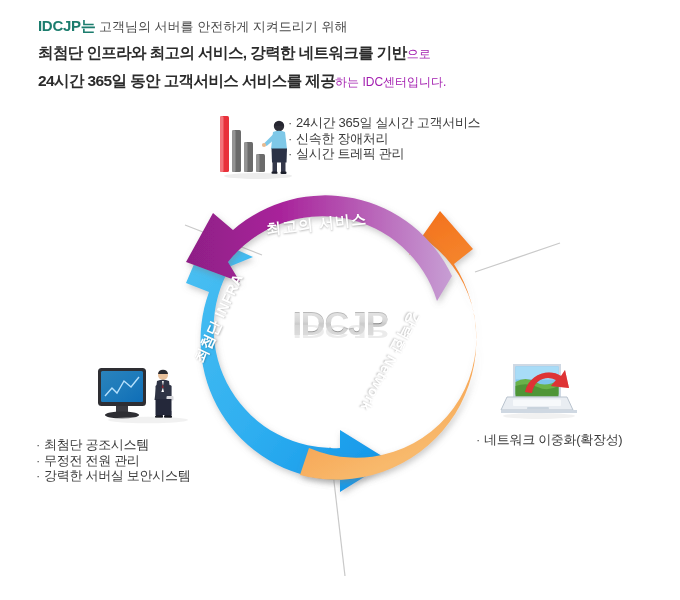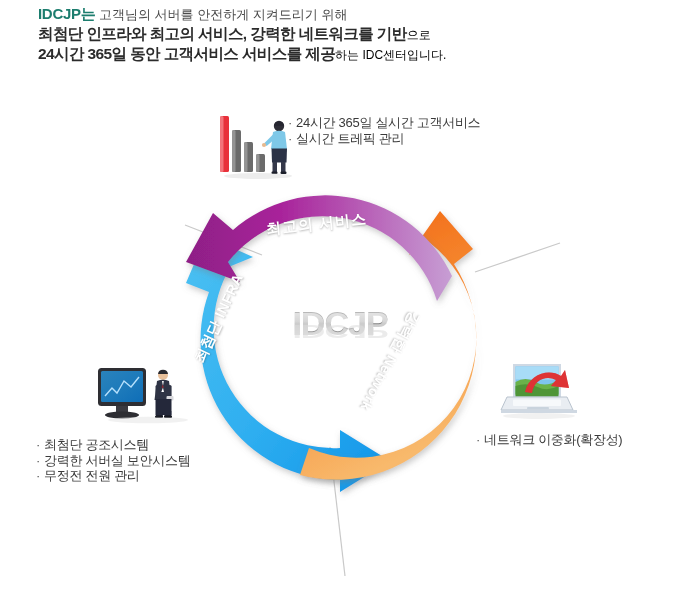--- a/index.html
+++ b/index.html
@@ -4,26 +4,26 @@
 <style>
   * { margin:0; padding:0; box-sizing:border-box; }
   body {
     width:680px; height:600px; background:#ffffff;
     font-family:"Liberation Sans","DejaVu Sans",sans-serif;
     position:relative; overflow:hidden;
   }
 
   
   .header { position:absolute; left:38px; top:6px; width:600px; }
-  .hdr-line { white-space:nowrap; line-height:1.0; }
+  .hdr-line { white-space:nowrap; line-height:1.0;margin-top:12px; }
   .hdr-line1 { font-size:13px; color:#4a4a4a; margin-bottom:5px; }
   .hdr-brand { color:#1c7d6e; font-weight:bold; font-size:15px; letter-spacing:-0.3px; }
   .hdr-line2 { font-size:15.5px; font-weight:bold; color:#2b2b2b; letter-spacing:-0.6px; margin-bottom:4px; }
   .hdr-line3 { font-size:15.5px; font-weight:bold; color:#2b2b2b; letter-spacing:-0.6px; }
-  .hdr-tail { font-weight:normal; font-size:12px; color:#000000; letter-spacing:0; }
+  .hdr-tail { font-weight:normal; font-size:12px; color:#a21caf; letter-spacing:0; }
 
   
   .stage { position:absolute; left:0; top:0; width:680px; height:600px; }
   .stage > svg { position:absolute; left:0; top:0; }
 
   
   .callout { position:absolute; font-size:13px; color:#3a3a3a; line-height:15.5px; letter-spacing:-0.3px; white-space:nowrap; }
   .callout .bullet-row::before { content:"\00B7"; margin-right:4px; color:#555; }
   #callout-service { left:288px; top:115px; }
   #callout-infra   { left:36px;  top:437px; }
@@ -217,26 +217,27 @@
 
   <div class="center-logo">IDCJP</div>
   <div class="center-logo-reflection">IDCJP</div>
 
   <div class="arc-label" id="label-service">최고의 서비스</div>
   <div class="arc-label" id="label-infra">최첨단 INFRA</div>
   <div class="arc-label" id="label-network">강력한 Network</div>
 
   <div class="callout" id="callout-service">
     <div class="bullet-row">24시간 365일 실시간 고객서비스</div>
+    <div class="bullet-row">신속한 장애처리</div>
     <div class="bullet-row">실시간 트레픽 관리</div>
   </div>
 
   <div class="callout" id="callout-infra">
     <div class="bullet-row">최첨단 공조시스템</div>
+    <div class="bullet-row">무정전 전원 관리</div>
     <div class="bullet-row">강력한 서버실 보안시스템</div>
-    <div class="bullet-row">무정전 전원 관리</div>
   </div>
 
   <div class="callout" id="callout-network">
     <div class="bullet-row">네트워크 이중화(확장성)</div>
   </div>
 
 </div>
 
 </body></html>

